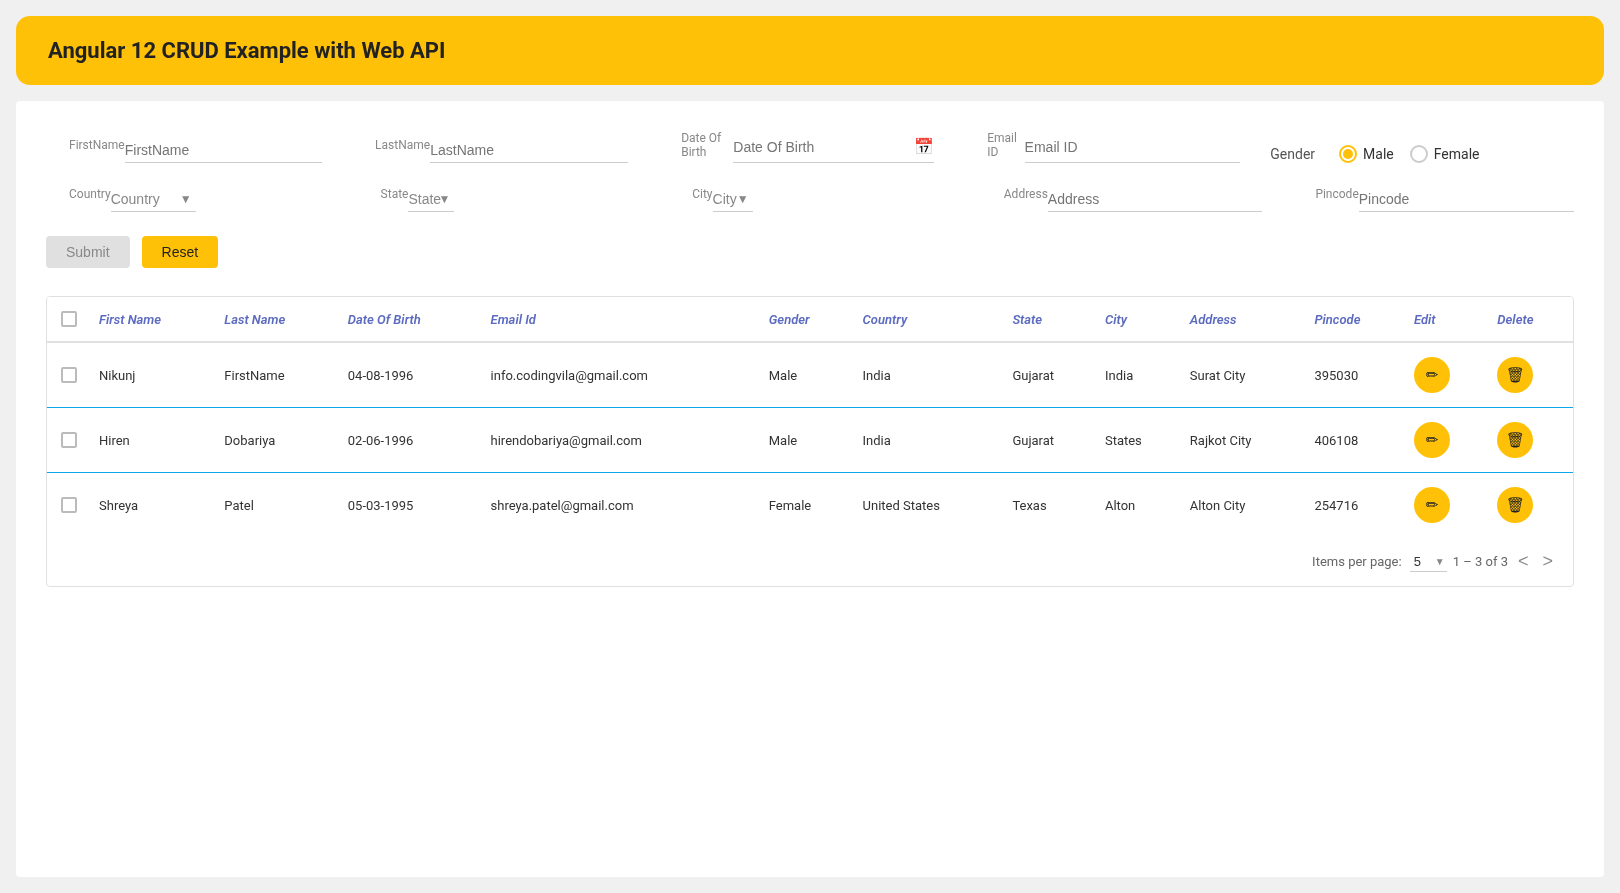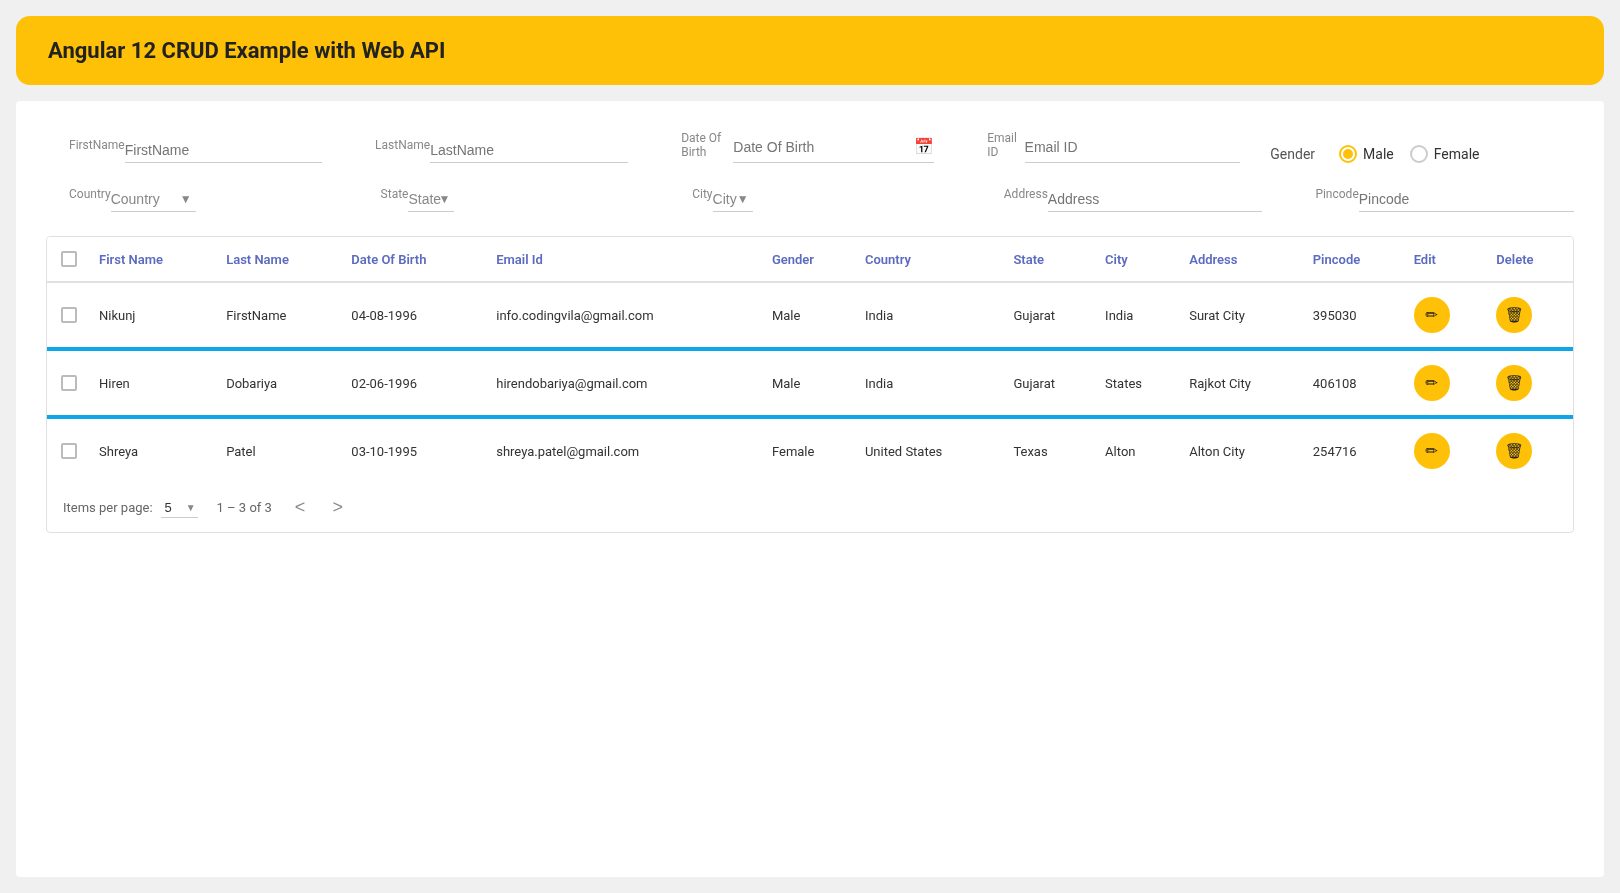--- a/index.html
+++ b/index.html
@@ -219,24 +219,25 @@
     thead tr {
       background: #fff;
       border-bottom: 2px solid #e0e0e0;
     }
     thead th {
       padding: 14px 8px;
       text-align: left;
       color: #5C6BC0;
       font-weight: 600;
       font-size: 13px;
+      font-style: italic;
     }
     thead th.check-col { width: 44px; }
     tbody tr {
-      border-bottom: 4px solid #0ea5e9;
+      border-bottom: 1px solid #0ea5e9;
     }
     tbody tr:last-child { border-bottom: none; }
     tbody td {
       padding: 14px 8px;
       color: #333;
       font-size: 13px;
       vertical-align: middle;
     }
     .checkbox-cell {
       display: flex;
@@ -263,22 +264,23 @@
       cursor: pointer;
       font-size: 15px;
       color: #222;
     }
 
     
     .pagination-row {
       display: flex;
       flex-direction: row;
       align-items: center;
+      justify-content: flex-end;
       padding: 12px 16px;
-      gap: 19px;
+      gap: 6px;
       font-size: 13px;
       color: #666;
     }
     .items-per-page {
       display: flex;
       align-items: center;
       gap: 8px;
     }
     .per-page-select-wrapper {
       position: relative;
@@ -393,20 +395,24 @@
     <div class="form-field">
       <label class="form-label">Address</label>
       <input class="form-input" type="text" placeholder="Address" style="">
     </div>
     <div class="form-field">
       <label class="form-label">Pincode</label>
       <input class="form-input" type="text" placeholder="Pincode" style="">
     </div>
   </div>
 
+  <div class="btn-row">
+    <button class="btn-submit">Submit</button>
+    <button class="btn-reset">Reset</button>
+  </div>
 
 
   <div class="table-container">
     <table>
       <thead>
         <tr>
           <th class="check-col">
             <div class="checkbox-cell">
               <span class="checkbox-box"></span>
             </div>
@@ -473,21 +479,21 @@
     </td>
   </tr>
           <tr>
     <td>
       <div class="checkbox-cell">
         <span class="checkbox-box"></span>
       </div>
     </td>
     <td>Shreya</td>
     <td>Patel</td>
-    <td>03-10-1995</td>
+    <td>05-03-1995</td>
     <td>shreya.patel@gmail.com</td>
     <td>Female</td>
     <td>United States</td>
     <td>Texas</td>
     <td>Alton</td>
     <td>Alton City</td>
     <td>254716</td>
     <td>
       <button class="action-btn">✏</button>
     </td>

